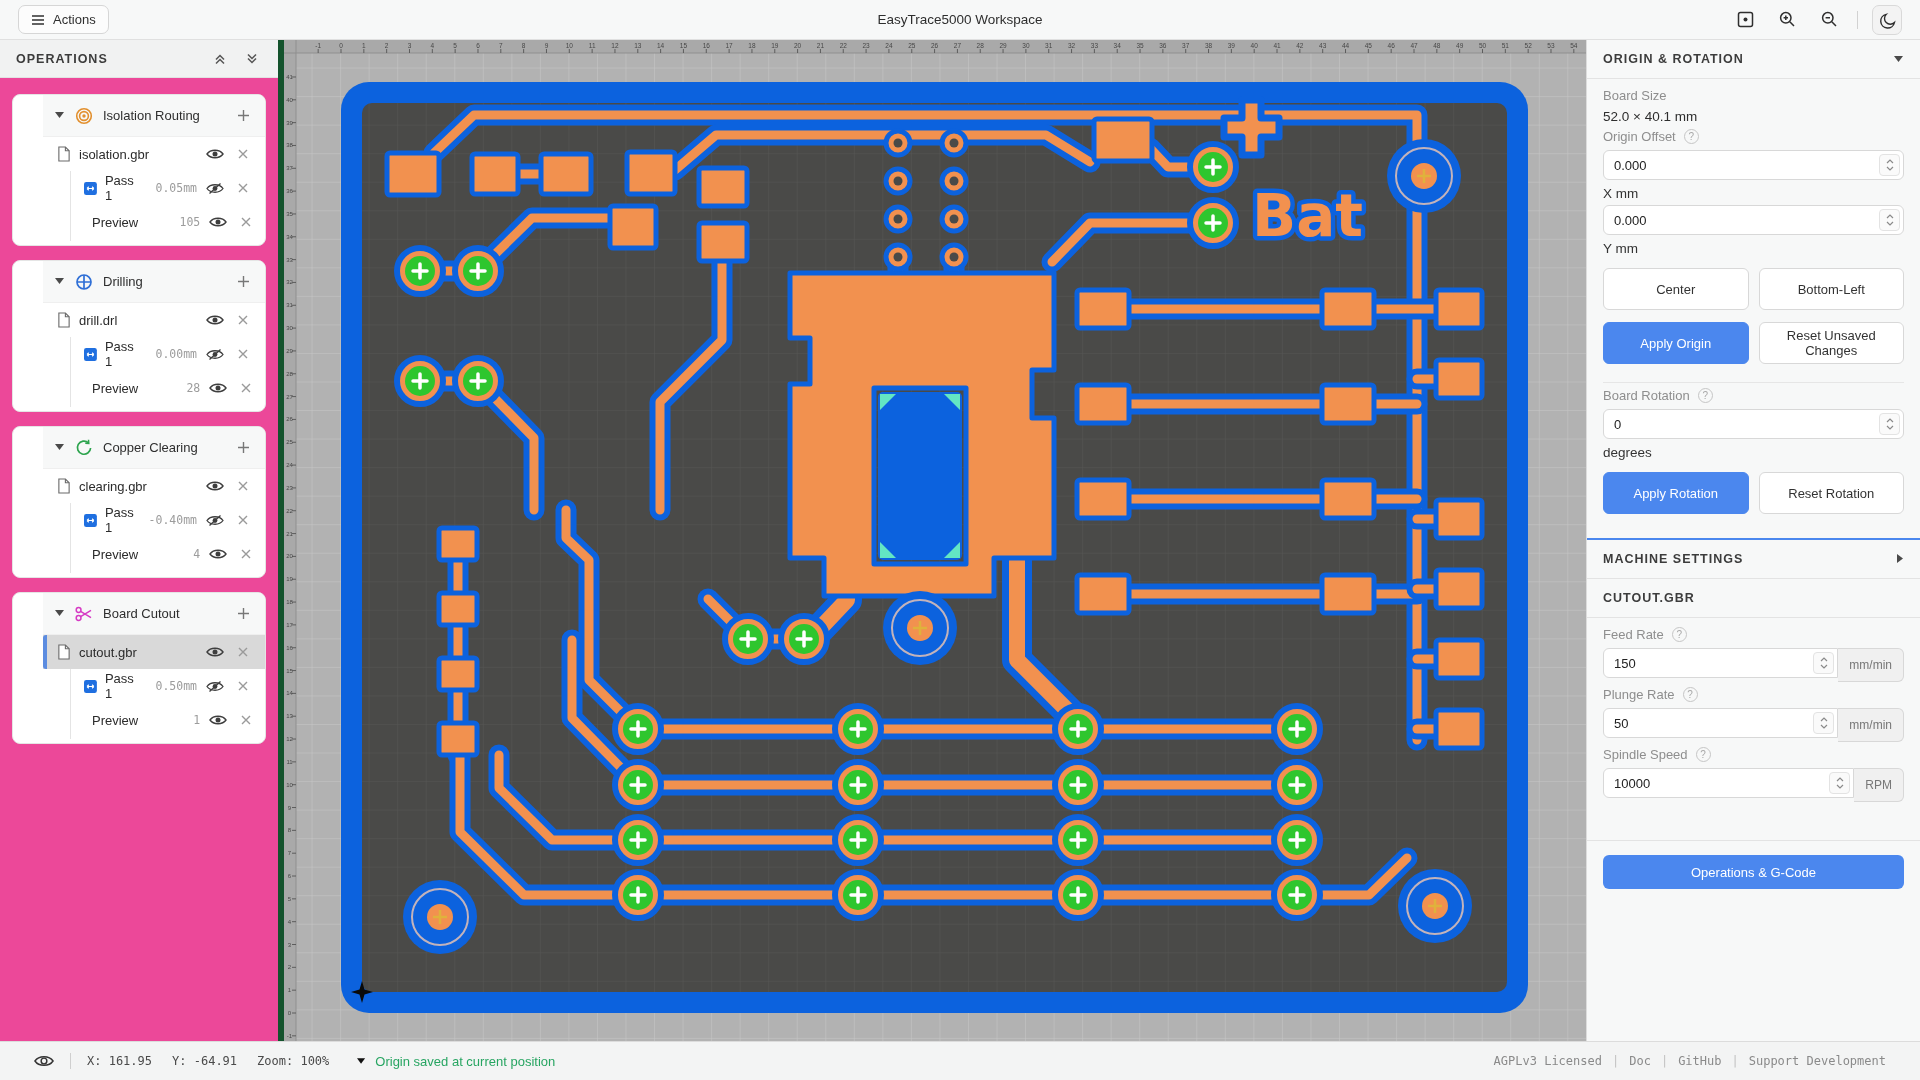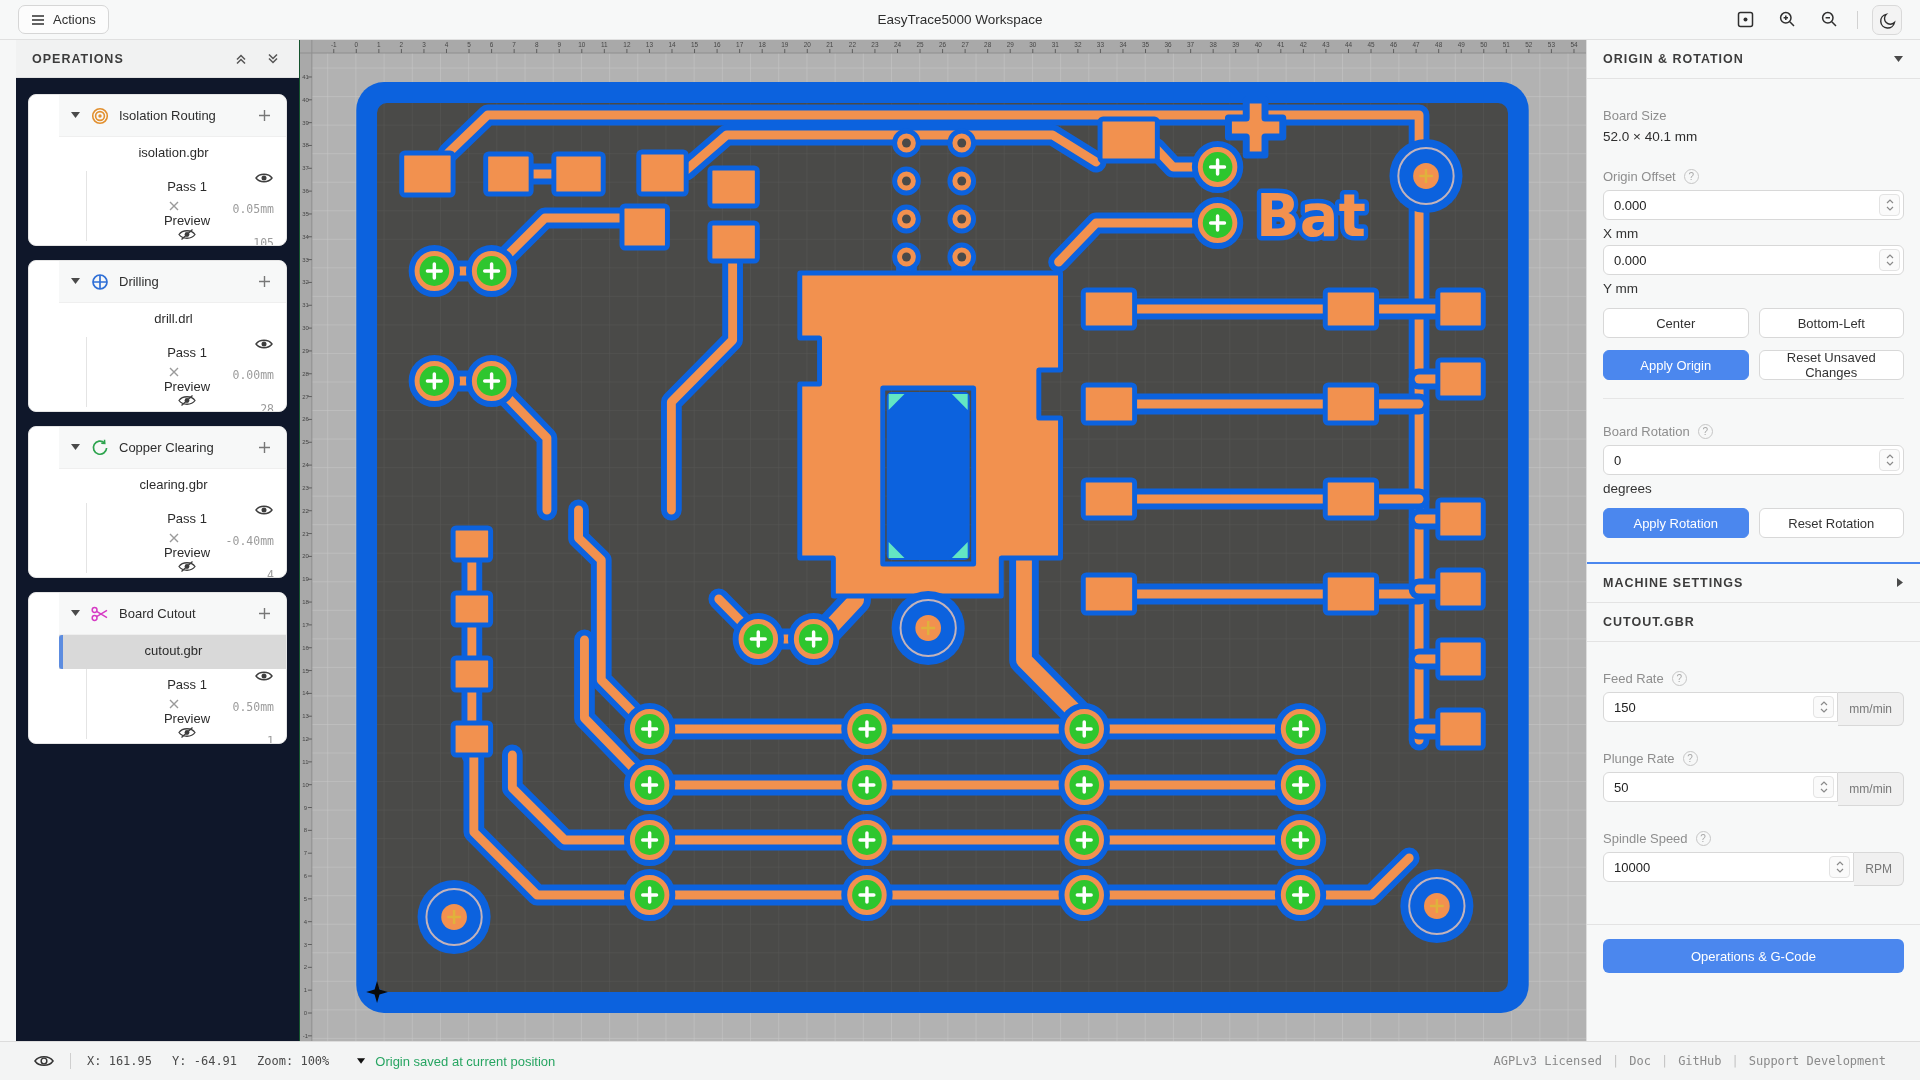--- a/index.html
+++ b/index.html
@@ -17,32 +17,32 @@
   .topbar-right { margin-left:auto; display:flex; align-items:center; gap:14px; z-index:2; }
   .icon-btn { width:28px; height:28px; display:flex; align-items:center; justify-content:center; background:none; border:none; cursor:pointer; }
   .tb-divider { width:1px; height:18px; background:#d2d2d2; }
   .moon-btn { width:30px; height:30px; border:1px solid #d9d9d9; border-radius:7px; background:#f3f3f3;
               display:flex; align-items:center; justify-content:center; cursor:pointer; }
 
   
   .main { flex:1; display:flex; min-height:0; }
 
   
-  .sidebar { width:284px; flex:0 0 284px; background:#0f172a; border-right:1px solid #14532d;
-             display:flex; flex-direction:column; overflow:hidden;margin-left:16px; }
+  .sidebar { width:284px; flex:0 0 284px; background:#ec4899; border-right:6px solid #14532d;
+             display:flex; flex-direction:column; overflow:hidden; }
   .side-head { height:38px; background:#f1f2f2; border-bottom:1px solid #e2e2e2;
                display:flex; align-items:center; padding:0 16px; }
   .side-head .t { font-size:12.5px; font-weight:700; letter-spacing:1px; color:#3c3c3c; }
   .side-head .sp { margin-left:auto; display:flex; gap:12px; }
   .group { background:#fff; border:1px solid #e5e5e5; border-radius:8px; margin:0 12px 14px; overflow:hidden;padding-left:30px; }
   .groups-wrap { padding-top:16px; overflow:auto; }
   .ghead { display:flex; align-items:center; height:42px; padding:0 12px; gap:10px;
            background:#f7f8f8; border-bottom:1px solid #efefef; cursor:pointer; }
   .ghead .g-label { font-size:13px; color:#2e2e2e; flex:1; }
-  .row { display:flex; align-items:center; height:34px; padding:0 12px 0 14px; gap:8px; position:relative;flex-direction:column; }
+  .row { display:flex; align-items:center; height:34px; padding:0 12px 0 14px; gap:8px; position:relative; }
   .row .name { font-size:13px; color:#2b2b2b; }
   .row .spacer { margin-left:auto; }
   .row .val { font-family:"DejaVu Sans Mono", monospace; font-size:11.5px; color:#9c9c9c;
               margin-left:auto; min-width:54px; text-align:right; }
   .subs { margin-left:27px; border-left:1px solid #e4e4e4; padding-bottom:2px; }
   .subs .row { padding-left:13px; }
   .group .pad-b { height:4px; }
   .row.sel { background:#d9d9d9; }
   .row.sel::before { content:''; position:absolute; left:0; top:0; bottom:0; width:4px;
                      background:#5c8ce0; border-radius:3px 0 0 3px; }
@@ -58,40 +58,40 @@
   #traces path.tb.w { stroke-width:30; }
   #pads rect { fill:#f2914f; stroke:#0c62de; stroke-width:5; }
 
   
   .rightpanel { width:334px; flex:0 0 334px; background:#f7f8f8; border-left:1px solid #dcdcdc;
                 overflow:hidden; font-size:13px; }
   .sechead { display:flex; justify-content:space-between; align-items:center; padding:12px 16px;
              border-bottom:1px solid #e3e3e3; font-size:12.5px; font-weight:700; letter-spacing:1px; color:#3c3c3c; cursor:pointer; }
   .sechead.blue-top { border-top:2px solid #4b87ee; }
   .pbody { padding:4px 16px 14px; }
-  .lab { font-size:13px; color:#8e8e8e; display:flex; gap:8px; align-items:center; margin:25px 0 6px; }
+  .lab { font-size:13px; color:#8e8e8e; display:flex; gap:8px; align-items:center; margin:5px 0 6px; }
   .lab-dark { font-size:13.5px; color:#333; margin:6px 0 4px; }
   .valtext { font-size:13.5px; color:#2e2e2e; }
   .help { width:15px; height:15px; border:1px solid #c6c6c6; border-radius:50%; color:#a8a8a8;
           font-size:10px; line-height:13px; text-align:center; flex:0 0 auto; }
   .inwrap { position:relative; }
   .inwrap input { width:100%; height:30px; border:1px solid #d8d8d8; border-radius:6px;
                   padding:0 30px 0 10px; font-size:13px; color:#222; background:#fff;
                   font-family:"Liberation Sans", sans-serif; }
   .spin { position:absolute; right:4px; top:4px; width:21px; height:22px; border:1px solid #e3e3e3;
           border-radius:4px; background:#fafafa; display:flex; flex-direction:column; gap:2px;
           align-items:center; justify-content:center; cursor:pointer; }
   .unitrow { display:flex; }
   .unitrow .inwrap { flex:1; }
   .unitrow .inwrap input { border-radius:6px 0 0 6px; }
   .unit { height:30px; border:1px solid #d8d8d8; border-left:none; border-radius:0 6px 6px 0;
           background:#f0f0f0; display:flex; align-items:center; justify-content:center;
           font-size:12px; color:#777; padding:16px 11px; }
   .btnrow { display:flex; gap:10px; margin-top:12px; }
-  .btn { flex:1; height:30px; border-radius:6px; font-size:13px; display:flex; align-items:center;
+  .btn { flex:1; height:42px; border-radius:6px; font-size:13px; display:flex; align-items:center;
          justify-content:center; cursor:pointer; font-family:"Liberation Sans", sans-serif; }
   .btn.outline { background:#fff; border:1px solid #d8d8d8; color:#333; }
   .btn.primary { background:#4b87ee; border:1px solid #4b87ee; color:#fff; }
   .pdiv { border-top:1px solid #e6e6e6; margin:18px 0 4px; }
   .gcode-wrap { border-top:1px solid #e3e3e3; margin-top:24px; padding:14px 16px; }
   .gcode { width:100%; height:34px; background:#4b87ee; border:none; border-radius:6px; color:#fff;
            font-size:13px; cursor:pointer; font-family:"Liberation Sans", sans-serif; }
   .subhead { font-size:12.5px; font-weight:700; letter-spacing:1.2px; color:#6e6e6e;
              padding:14px 0 10px; border-bottom:1px solid #e3e3e3; margin-bottom:2px; }
 

